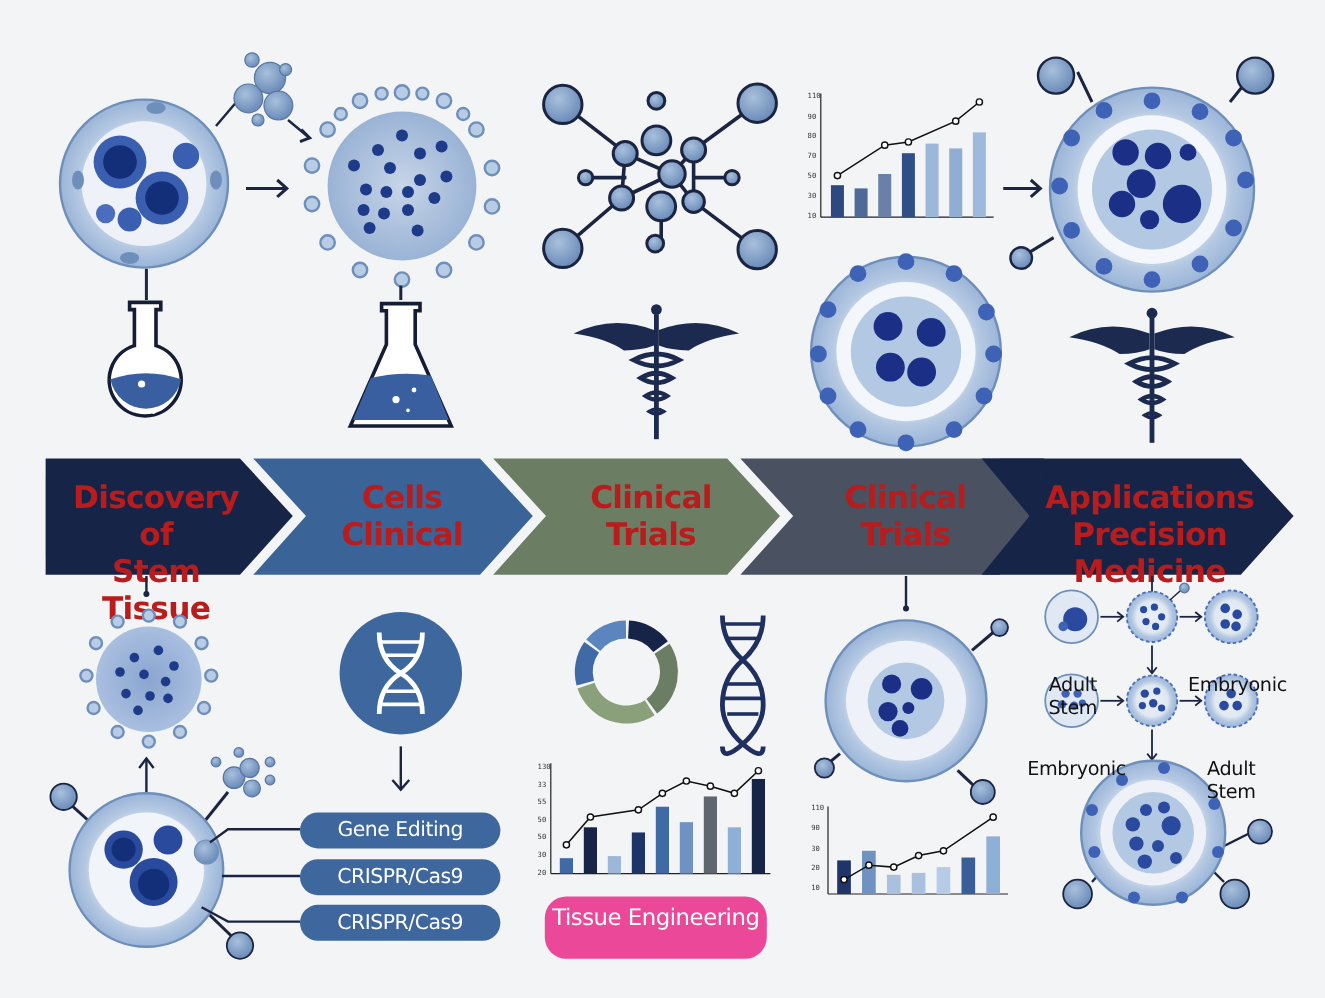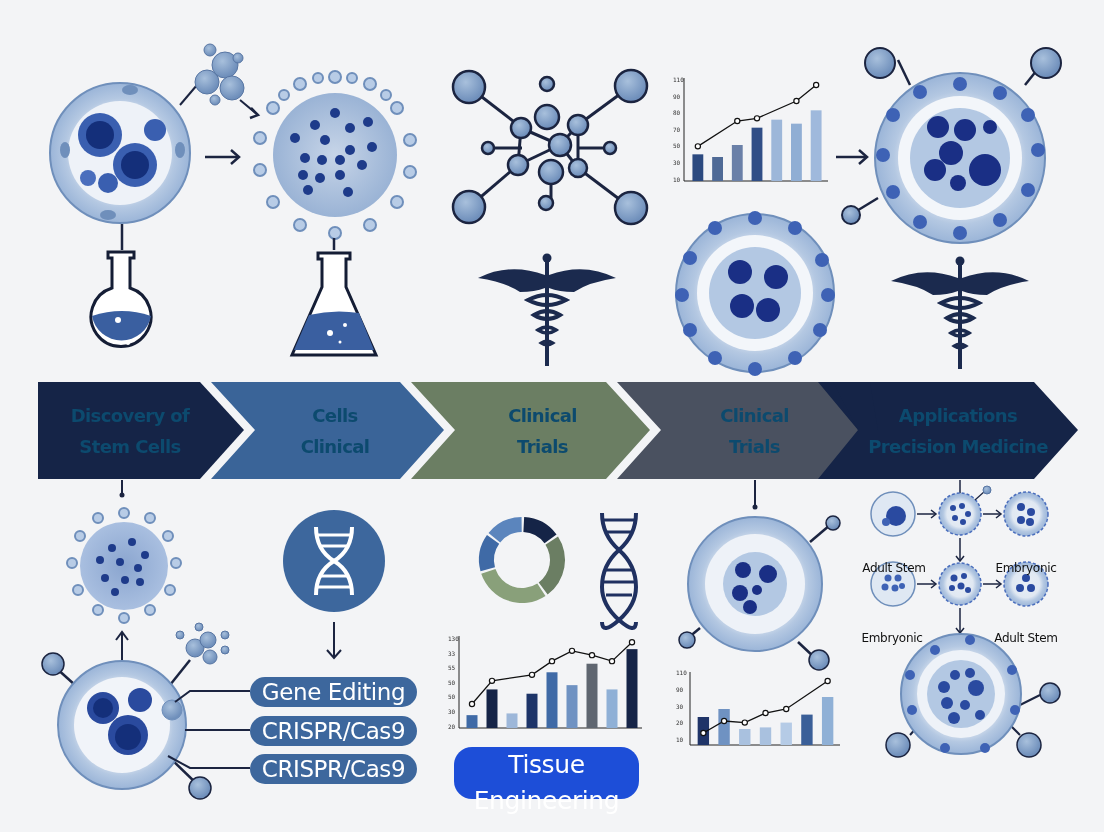--- a/index.html
+++ b/index.html
@@ -1,22 +1,22 @@
 <!DOCTYPE html>
 <html><head>
 <meta charset="utf-8">
 <style>
   html, body { margin:0; padding:0; }
   body { width:1104px; height:832px; background:#f3f4f6; overflow:hidden; position:relative; font-family:"DejaVu Sans", sans-serif; }
   svg { position:absolute; overflow:visible; }
   .band { position:absolute; top:382px; height:97px; left:0; width:1104px; }
-  .stage-label { position:absolute; color:#0c4a6e; font-family:"DejaVu Sans", sans-serif; font-weight:bold; font-size:18px; line-height:31px; text-align:center; letter-spacing:-0.6px; }
-  .pill { position:absolute; height:30px; border-radius:15px; background:#3d679d; color:#fff; font-size:23px; line-height:30px; text-align:center; font-family:"DejaVu Sans", sans-serif; letter-spacing:-0.4px; }
-  .pill.green { background:#1d4ed8; height:52px; border-radius:18px; line-height:36px; font-size:25px; }
-  .cell-label { position:absolute; font-size:12px; color:#111; font-family:"DejaVu Sans", sans-serif; text-align:center; letter-spacing:-0.3px; }
+  .stage-label { position:absolute; color:#b91c1c; font-family:"DejaVu Sans", sans-serif; font-weight:bold; font-size:26px; line-height:31px; text-align:center; letter-spacing:-0.6px; }
+  .pill { position:absolute; height:30px; border-radius:15px; background:#3d679d; color:#fff; font-size:17px; line-height:30px; text-align:center; font-family:"DejaVu Sans", sans-serif; letter-spacing:-0.4px; }
+  .pill.green { background:#ec4899; height:52px; border-radius:18px; line-height:36px; font-size:19px; }
+  .cell-label { position:absolute; font-size:16px; color:#111; font-family:"DejaVu Sans", sans-serif; text-align:center; letter-spacing:-0.3px; }
   .tick { font-size:6px; fill:#333; font-family:"DejaVu Sans Mono", monospace; }
 </style>
 </head>
 <body>
 
 <svg width="1104" height="380" style="left:0;top:0">
   <defs>
     <radialGradient id="cellG" cx="50%" cy="50%" r="50%">
       <stop offset="0%" stop-color="#e8eef6"></stop>
       <stop offset="60%" stop-color="#dfe7f2"></stop>
@@ -280,21 +280,21 @@
   <polygon points="38,0 200,0 244,48 200,97 38,97" fill="#152447"></polygon>
   <polygon points="211,0 400,0 444,48 400,97 211,97 255,48" fill="#3a6498"></polygon>
   <polygon points="411,0 606,0 650,48 606,97 411,97 455,48" fill="#6b7e63"></polygon>
   <polygon points="617,0 833,0 877,48 833,97 617,97 661,48" fill="#4a5160"></polygon>
   <polygon points="818,0 1034,0 1078,48 1034,97 818,97 858,48" fill="#152447"></polygon>
   <polygon points="833,0 870,0 878,48 858,48" fill="#152447"></polygon>
 </svg>
 
 <div class="stage-label" style="left:45px;top:400px;width:170px">
   <div>Discovery of</div>
-  <div>Stem Cells</div>
+  <div>Stem Tissue</div>
 </div>
 <div class="stage-label" style="left:250px;top:400px;width:170px">
   <div>Cells</div>
   <div>Clinical</div>
 </div>
 <div class="stage-label" style="left:455px;top:400px;width:175px">
   <div>Clinical</div>
   <div>Trials</div>
 </div>
 <div class="stage-label" style="left:672px;top:400px;width:165px">

